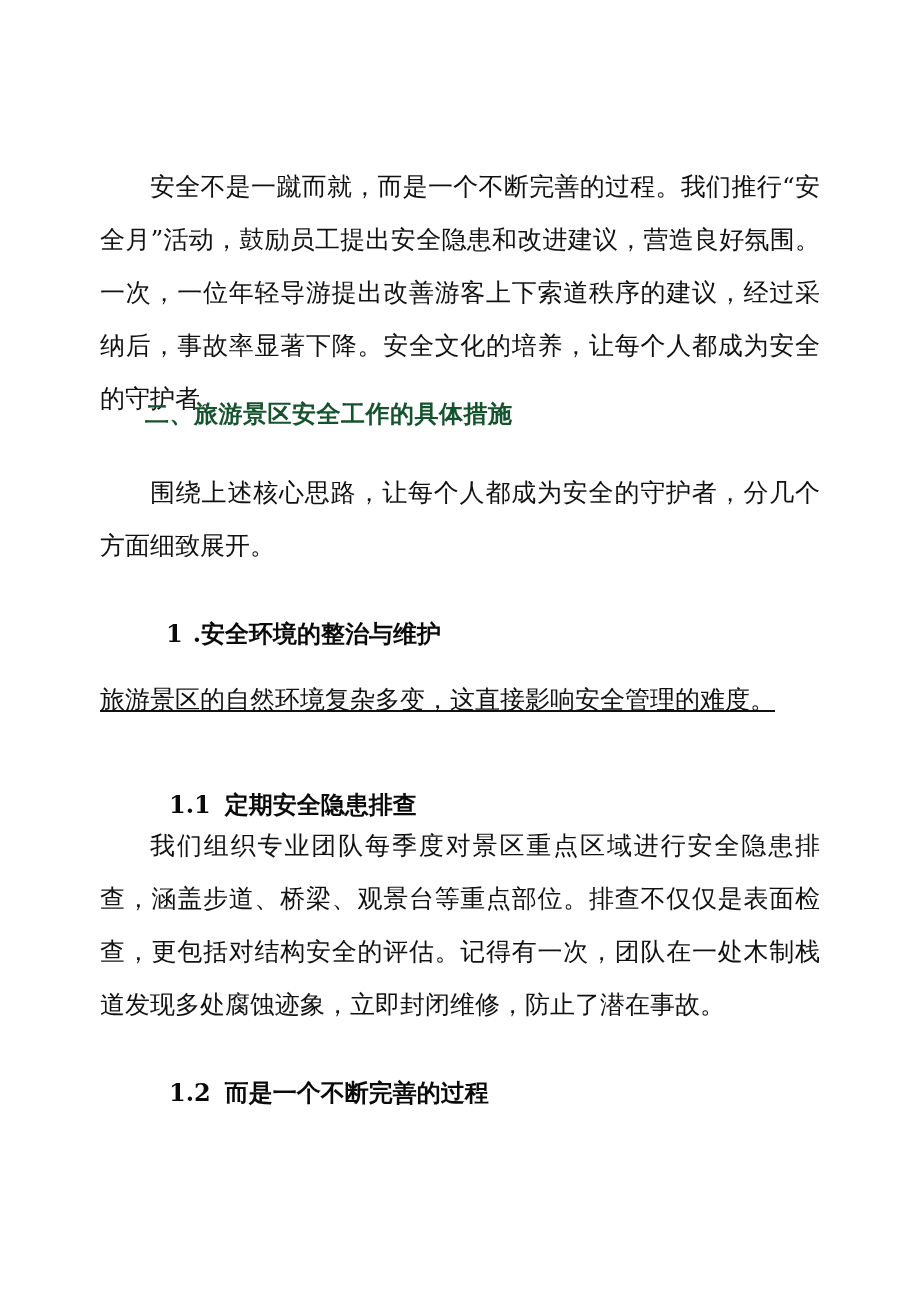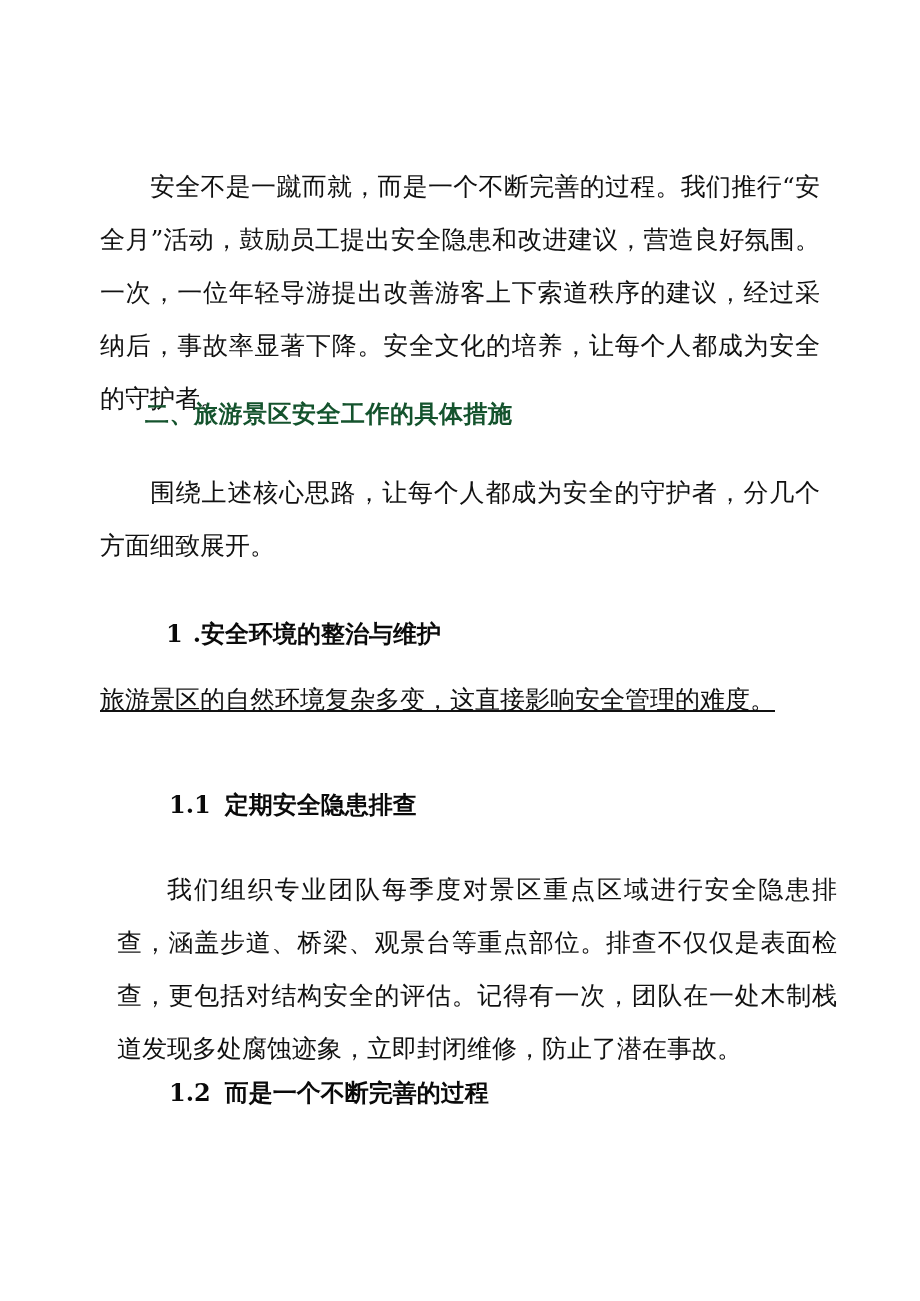--- a/index.html
+++ b/index.html
@@ -99,21 +99,21 @@
   .gap-med  { display: inline-block; width: 14px; }
 
   
   .blk { position: absolute; left: 0; width: 720px; }
   #blk-p1     { top: 160px; }
   #blk-h2     { top: 394px; }
   #blk-p2     { top: 466px; }
   #blk-h3     { top: 601px; }
   #blk-p3     { top: 673px; }
   #blk-h4a    { top: 772px; }
-  #blk-p4     { top: 863px; margin-left: 17px; }
+  #blk-p4     { top: 819px; }
   #blk-h4b    { top: 1060px; }
 </style>
 </head>
 <body>
 
 <div class="page">
   <div class="content">
 
     <div class="blk" id="blk-p1">
       <p class="para indent">安全不是一蹴而就，而是一个不断完善的过程。我们推行“安全月”活动，鼓励员工提出安全隐患和改进建议，营造良好氛围。一次，一位年轻导游提出改善游客上下索道秩序的建议，经过采纳后，事故率显著下降。安全文化的培养，让每个人都成为安全的守护者。</p>

